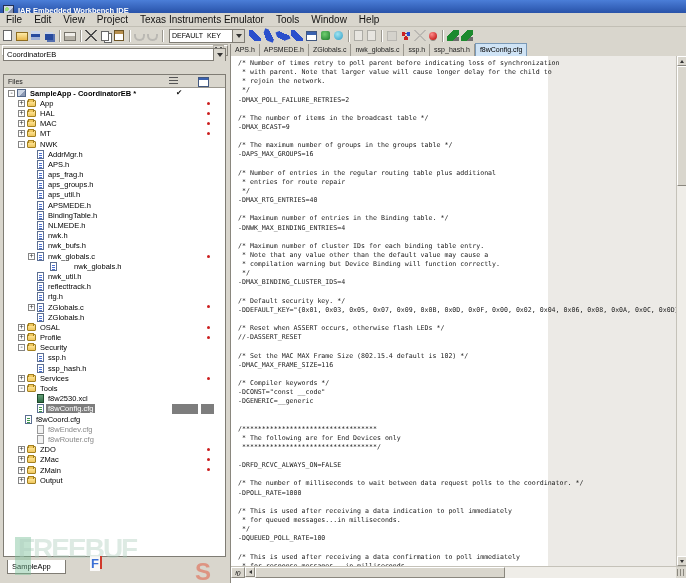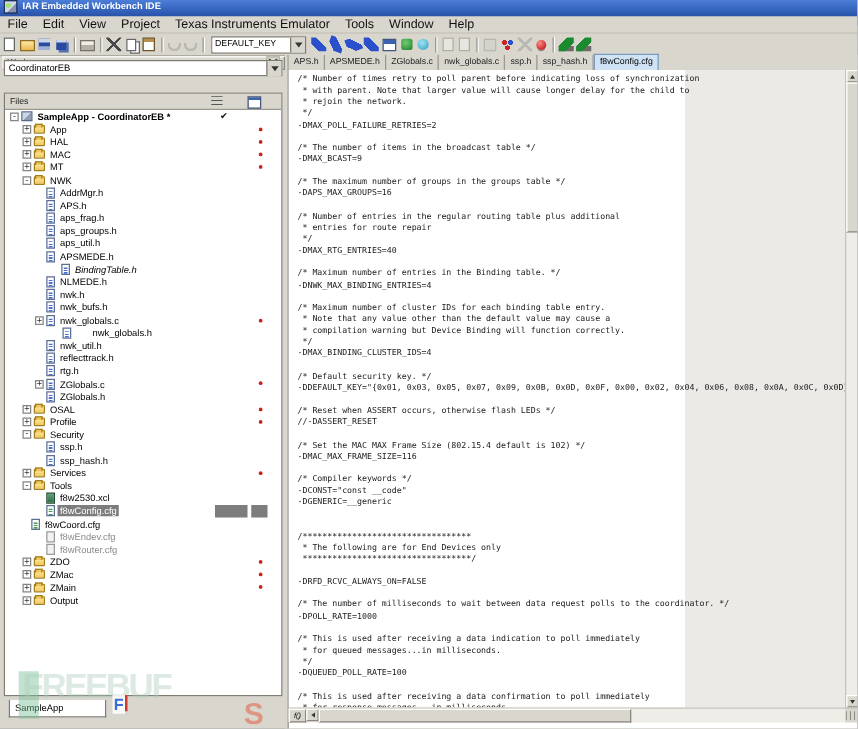--- a/index.html
+++ b/index.html
@@ -1,21 +1,21 @@
 <!DOCTYPE html>
 <html><head>
 <meta charset="utf-8">
 <style>
   html,body{margin:0;padding:0;background:#9a9a9a;}
   #app{position:relative;width:686px;height:583px;background:#d9d6cd;overflow:hidden;
        font-family:"Liberation Sans",sans-serif;-webkit-font-smoothing:none;}
   
   #titlebar{position:absolute;left:0;top:0;width:686px;height:21px;
     background:linear-gradient(180deg,#4b7ed8 0%,#2c57ae 55%,#1d3f8c 100%);
-    display:flex;align-items:flex-start;color:#fff;font-size:7.5px;font-weight:bold;}
+    display:flex;align-items:center;color:#fff;font-size:7.5px;font-weight:bold;}
   #app-icon{width:9px;height:9px;margin:0 4px 0 3px;background:
     radial-gradient(circle at 30% 35%,#9fe07a 0 2px,transparent 2px),
     linear-gradient(135deg,#cfd6e6 0 60%,#8a94ad 60%);border:1px solid #223055;}
   
   #menubar{position:absolute;left:0;top:13px;width:686px;height:13px;background:#d9d6cd;
     display:flex;align-items:flex-end;font-size:10px;color:#111;border-bottom:1px solid #c2bfb5;}
   .menu-item{padding:0 6px;height:13px;line-height:13px;}
   
   #toolbar{position:absolute;left:0;top:27px;width:686px;height:17px;background:#d9d6cd;
     display:flex;align-items:center;border-bottom:1px solid #aeaba2;}
@@ -93,21 +93,21 @@
   .tlabel{white-space:nowrap;padding:0 2px;}
   .trow.sel .tlabel{background:#7d7d7d;color:#fff;}
   .selblock1{position:absolute;left:168px;top:0;width:26px;height:10px;background:#7d7d7d;}
   .selblock2{position:absolute;left:197px;top:0;width:13px;height:10px;background:#7d7d7d;}
   .reddot{position:absolute;left:203px;top:3.5px;width:3px;height:3px;border-radius:50%;background:#cc1f1f;}
   .checkmark{position:absolute;left:172px;top:0;font-size:7.5px;color:#111;}
   .trow.gray .tlabel{color:#8a8a8a;}
   .root-label{font-weight:bold;}
   
   #ws-tabstrip{position:absolute;left:3px;top:560px;width:223px;height:18px;background:#d9d6cd;}
-  #ws-tab{position:absolute;left:4px;top:0;width:78px;height:14px;background:#fff;border:1px solid #7f7c74;border-top:none;
+  #ws-tab{position:absolute;left:4px;top:0;width:59px;height:14px;background:#fff;border:1px solid #7f7c74;border-top:none;
     font-size:7.5px;display:flex;align-items:center;padding-left:4px;box-sizing:border-box;overflow:hidden;}
   
   #splitter{position:absolute;left:228px;top:44px;width:2px;height:539px;background:#d9d6cd;}
   
   #editor{position:absolute;left:230px;top:44px;width:456px;height:539px;background:#fff;border-left:1px solid #8a877e;box-sizing:border-box;}
   #tabbar{position:absolute;left:0;top:0;width:456px;height:12px;background:#d9d6cd;border-bottom:1px solid #9b988f;
     display:flex;align-items:flex-end;font-size:7px;color:#222;}
   .etab{padding:1px 4px;border-right:1px solid #9b988f;height:10px;line-height:10px;white-space:nowrap;}
   .etab.active{background:#cfe3f5;border:1px solid #7a9ab8;border-bottom:none;color:#000;}
   #code{position:absolute;left:0;top:12px;width:446px;height:510px;overflow:hidden;
@@ -281,21 +281,21 @@
         <div class="trow" style="padding-left: 24px;">
           <span style="width: 9px; flex: 0 0 auto;"></span>
           <span class="tico file-h-icon"></span>
           <span class="tlabel">aps_util.h</span>
         </div>
         <div class="trow" style="padding-left: 24px;">
           <span style="width: 9px; flex: 0 0 auto;"></span>
           <span class="tico file-h-icon"></span>
           <span class="tlabel">APSMEDE.h</span>
         </div>
-        <div class="trow" style="padding-left: 36px; font-style: italic;">
+        <div class="trow" style="padding-left: 24px;">
           <span style="width: 9px; flex: 0 0 auto;"></span>
           <span class="tico file-h-icon"></span>
           <span class="tlabel">BindingTable.h</span>
         </div>
         <div class="trow" style="padding-left: 24px;">
           <span style="width: 9px; flex: 0 0 auto;"></span>
           <span class="tico file-h-icon"></span>
           <span class="tlabel">NLMEDE.h</span>
         </div>
         <div class="trow" style="padding-left: 24px;">

